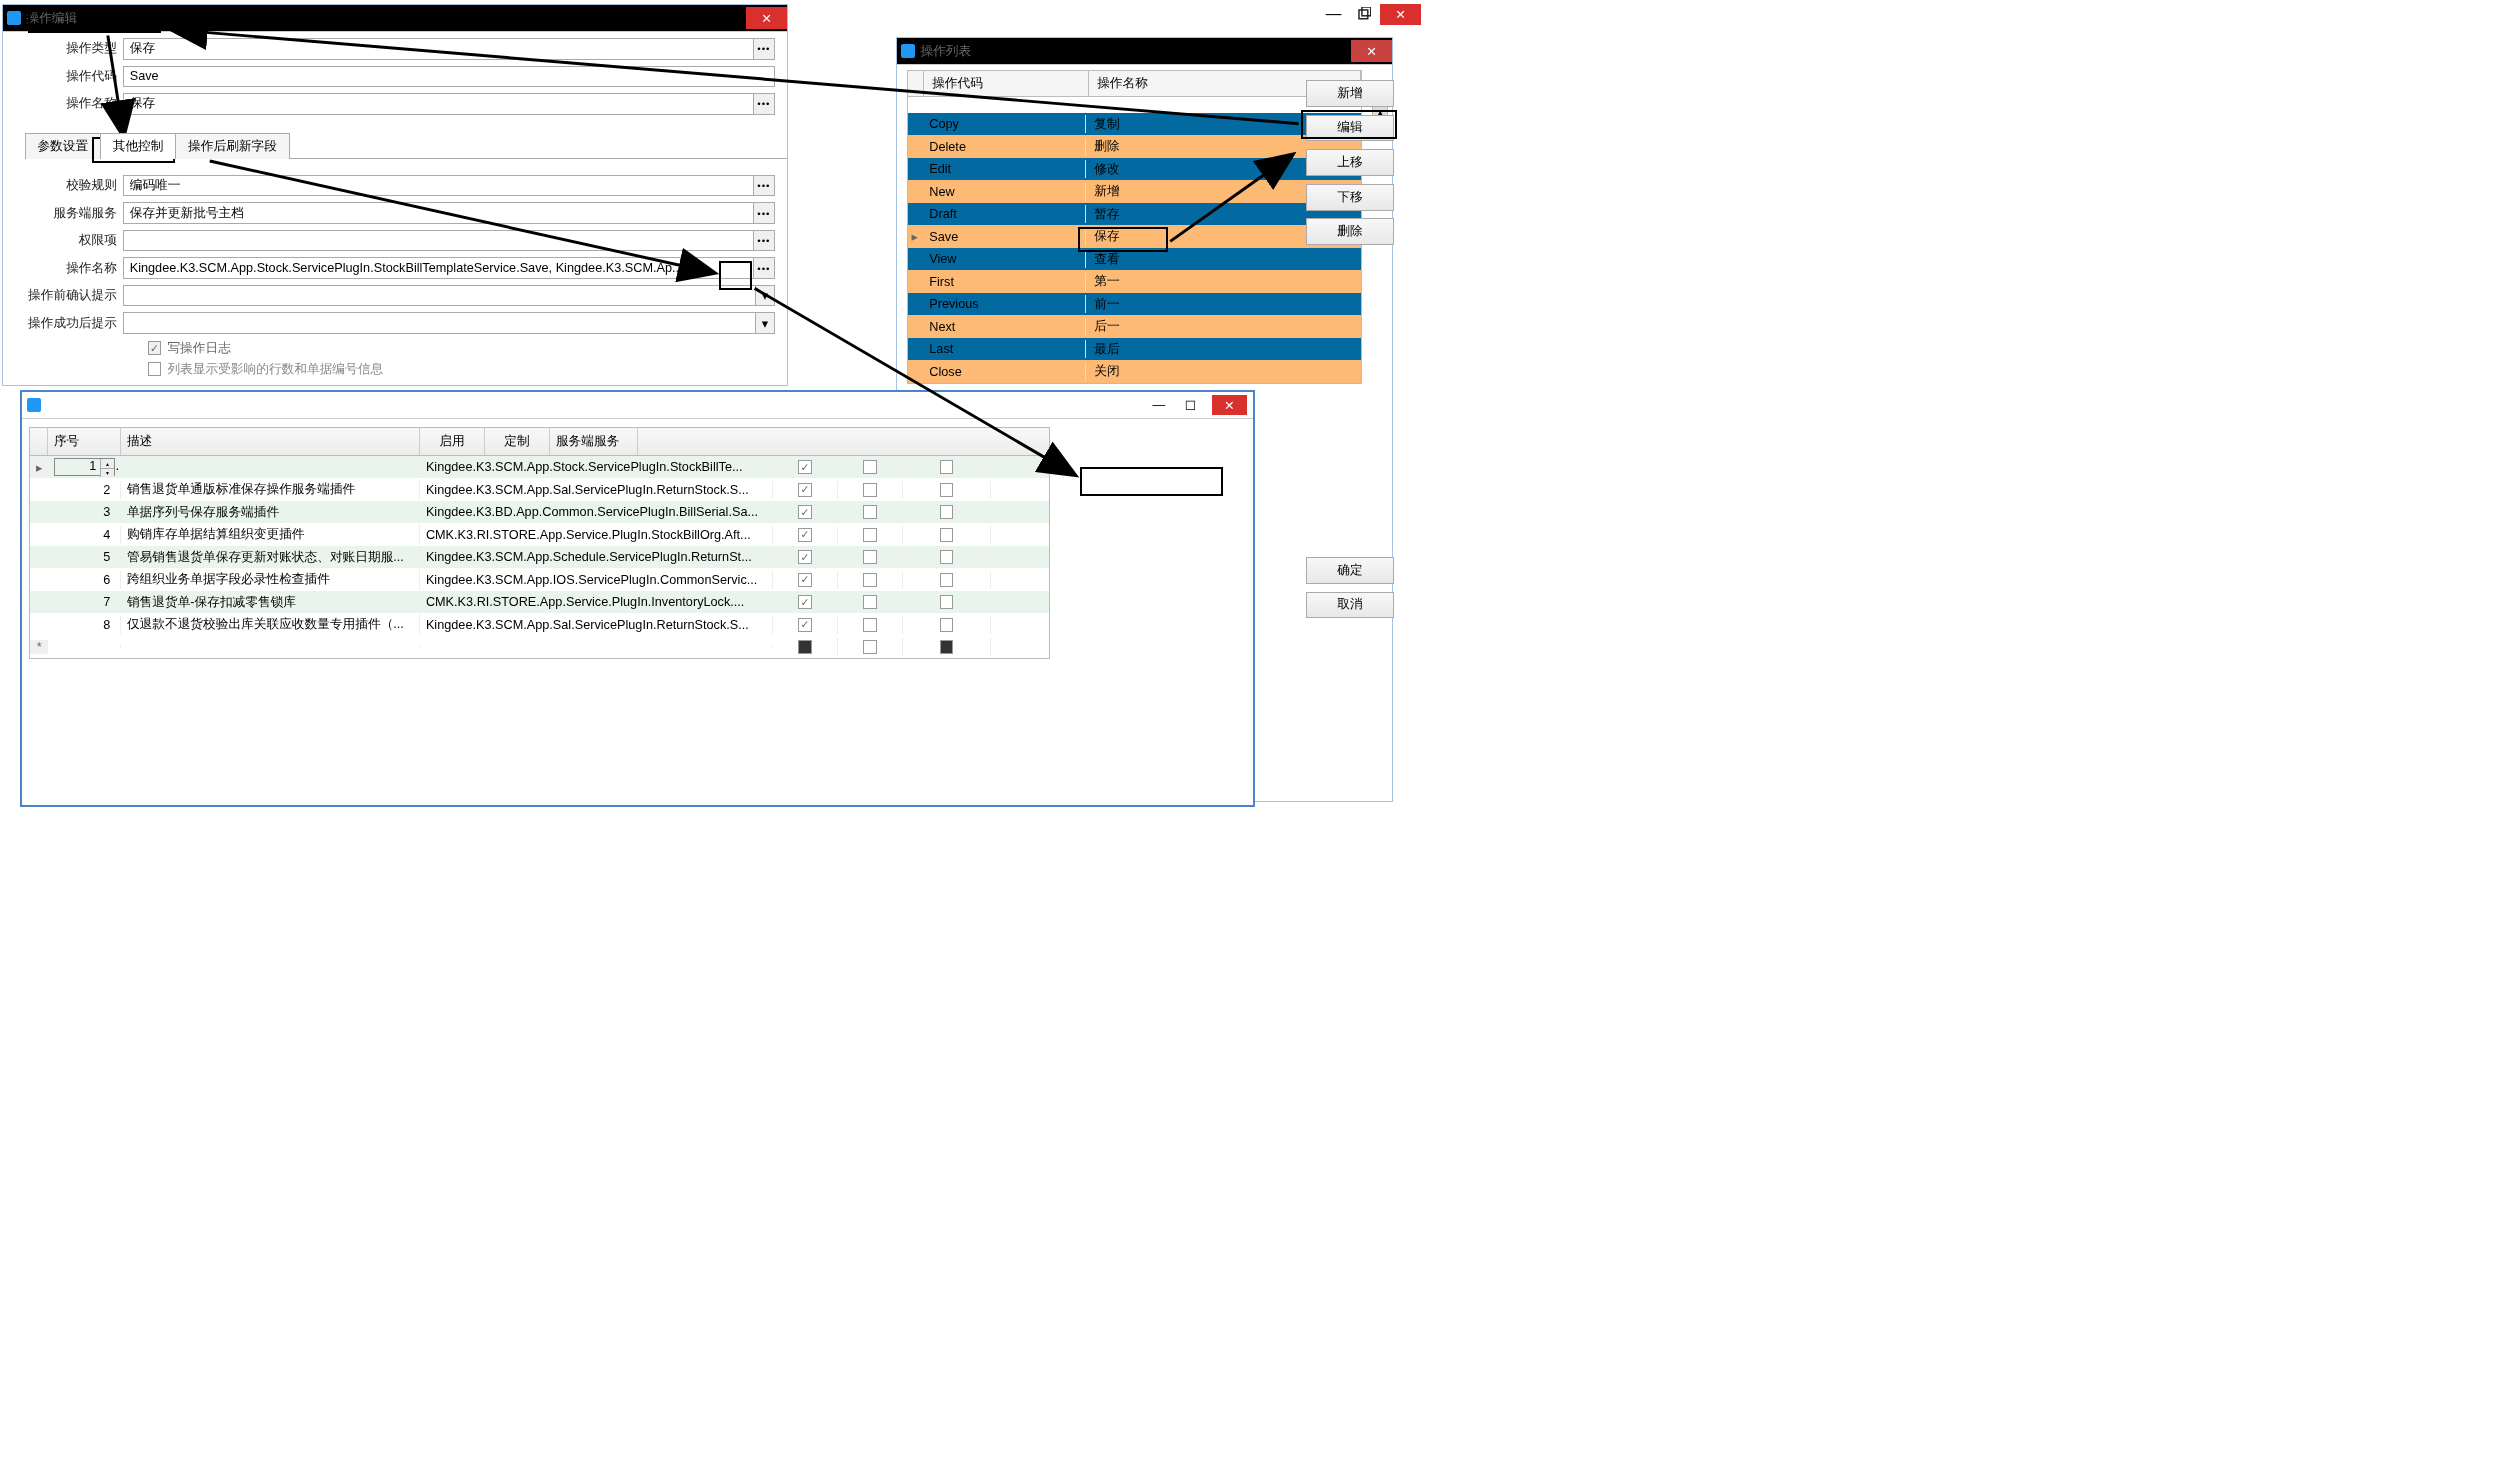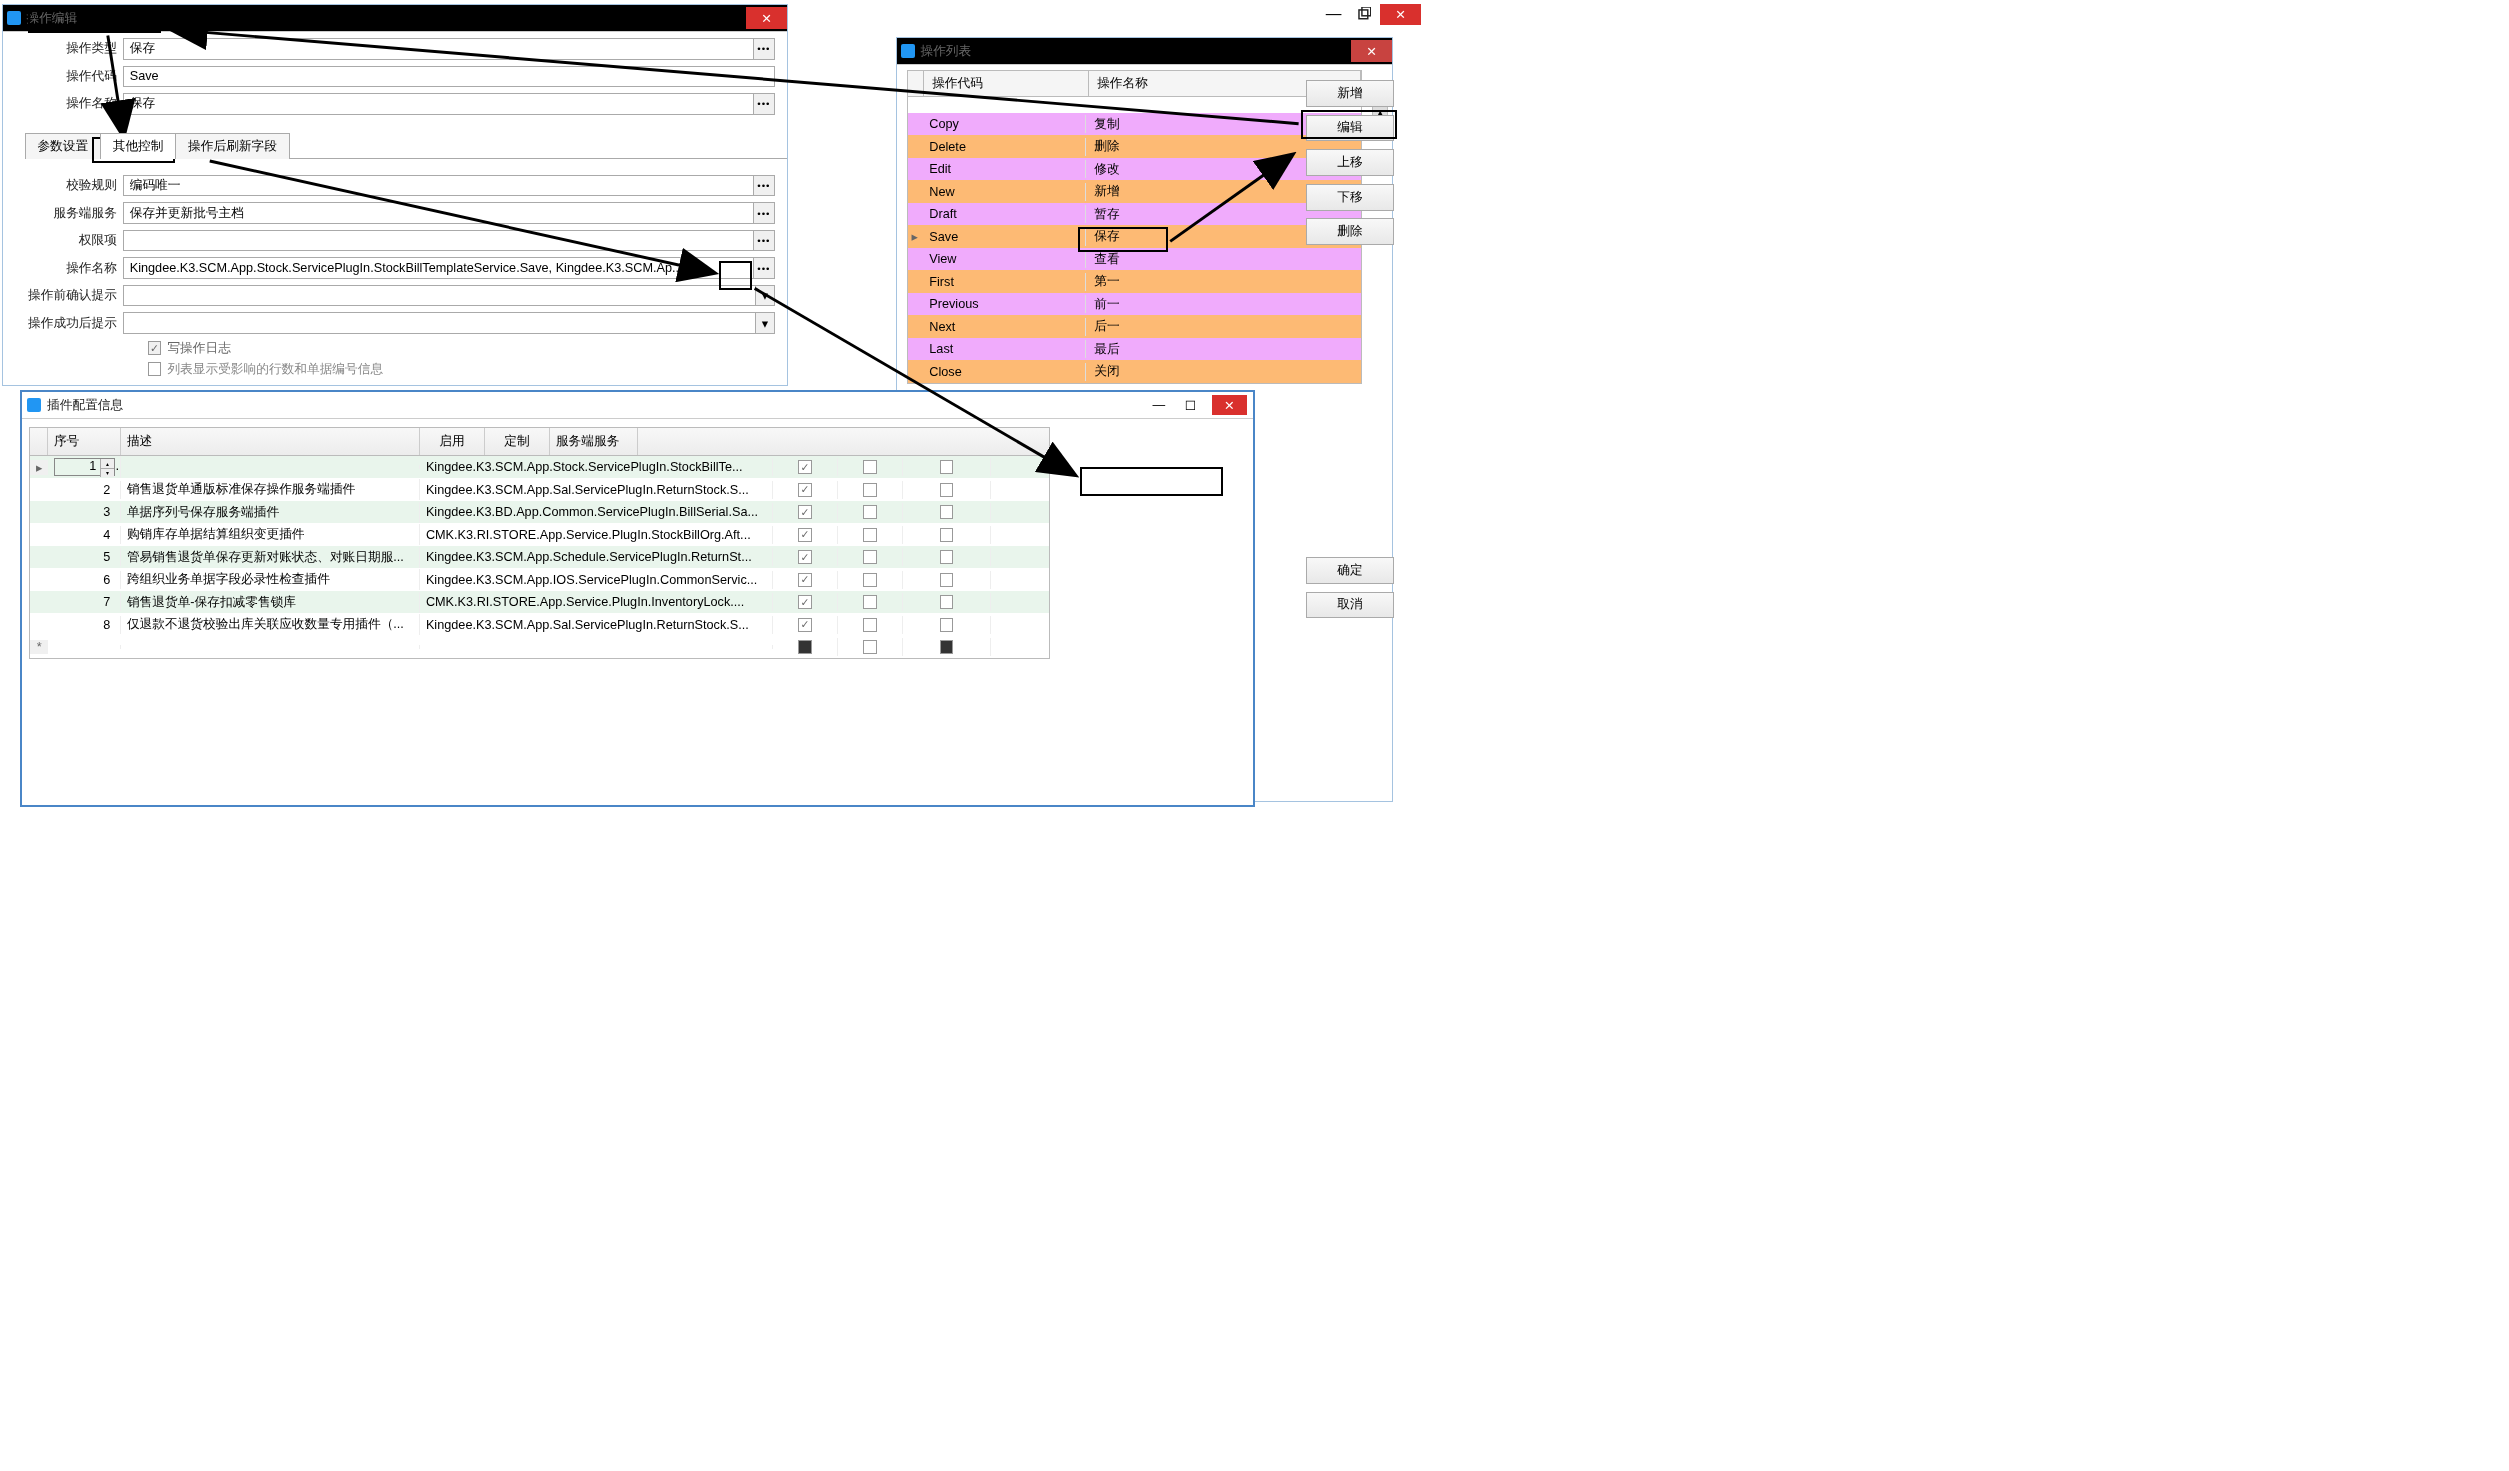--- a/index.html
+++ b/index.html
@@ -46,21 +46,21 @@
     .cb.grey { background: #f0f0f0; }
     .cb.filled { background: #333; }
     
     
     .op-table { border: 1px solid #bbb; margin: 4.9px; }
     .op-table-head { display: flex; background: #f5f5f5; border-bottom: 1px solid #bbb; }
     .op-table-head .col { padding: 3.9px 7.8px; border-right: 1px solid #bbb; }
     .op-table-body { }
     .op-row { display: flex; height: 22.5px; align-items: center; cursor: pointer; }
     .op-row .col { padding: 2px 7.8px; }
-    .op-row.even { background: #f0abfc; }
+    .op-row.even { background: #0369a1; }
     .op-row.odd { background: #fdba74; }
     .op-col-code { width: 165px; border-right: 1px solid #ddd; }
     .op-col-name { flex: 1; }
     .scroll-handle { position: absolute; right: 11.8px; width: 15.7px; top: 33px; height: 17.6px; background: #ddd; border: 1px solid #bbb; display:flex; align-items:center; justify-content:center; cursor:pointer; }
     .list-side-buttons { position: absolute; left: 1306px; top: 80px; width: 88px; display: flex; flex-direction: column; gap: 7.8px; }
     .btn { border: 1px solid #aaa; background: linear-gradient(#f8f8f8,#e8e8e8); padding: 3.9px 0; text-align: center; cursor: pointer; }
     .btn.disabled { color: #999; cursor: default; }
     
     .bottom-buttons { position: absolute; left: 1306px; top: 557px; width: 88px; display: flex; flex-direction: column; gap: 7.8px; }
     
@@ -289,21 +289,20 @@
 </div>
 
 <div class="bottom-buttons">
   <div class="btn">确定</div>
   <div class="btn">取消</div>
 </div>
 
 <div class="panel panel-plugin">
   <div class="plugin-titlebar">
     <span class="titlebar-icon"></span>
-    <span class="titlebar-text" style="color:#222;">插件配置信息</span>
     <div class="controls">
       <span class="wc">—</span>
       <span class="wc">☐</span>
       <span class="close-btn" style="width:35px;height:19.6px;">✕</span>
     </div>
   </div>
   <div style="display:flex;gap:28px;">
     <div style="flex:1;">
       <div class="plugin-grid">
         <div class="plugin-head">

